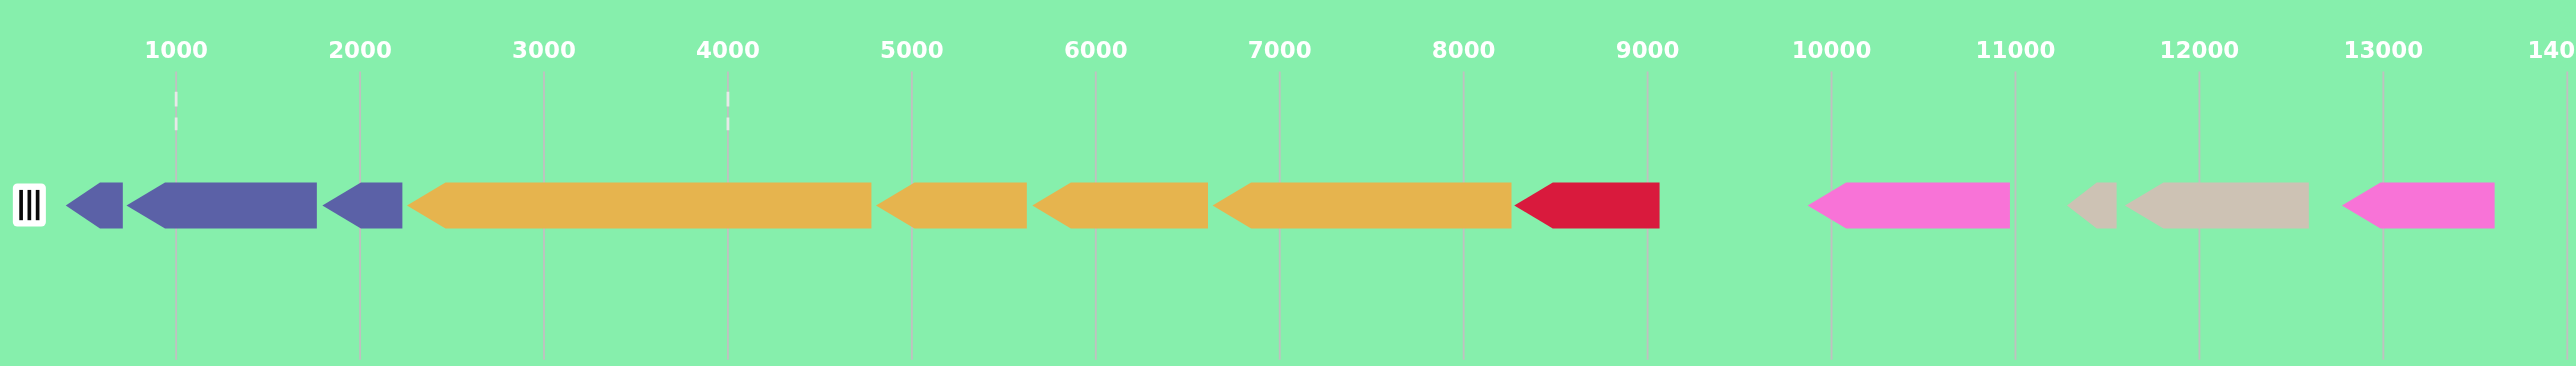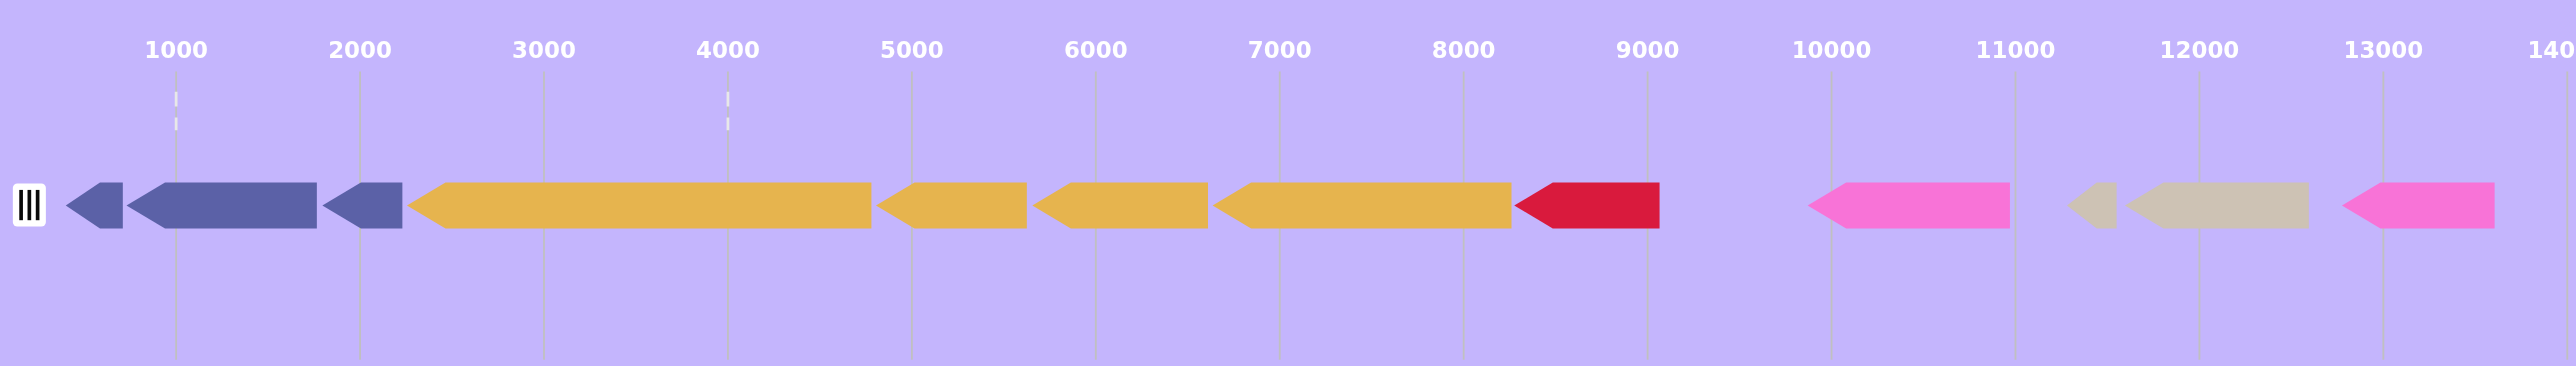--- a/index.html
+++ b/index.html
@@ -4,21 +4,21 @@
 <style>
   html, body {
     margin: 0;
     padding: 0;
     background: #000000;
   }
   .stage {
     position: relative;
     width: 2576px;
     height: 367px;
-    background: #c4b5fd;
+    background: #86efac;
     overflow: hidden;
     font-family: "DejaVu Sans", sans-serif;
   }
   svg { display: block; }
   .tick-label {
     fill: #ffffff;
     font-size: 25px;
     font-weight: 700;
     font-family: "DejaVu Sans", sans-serif;
   }

